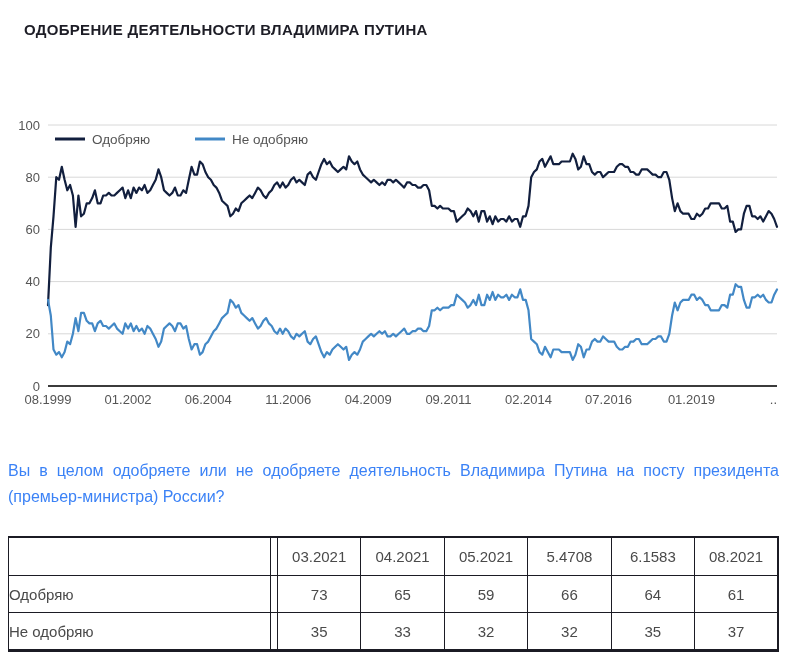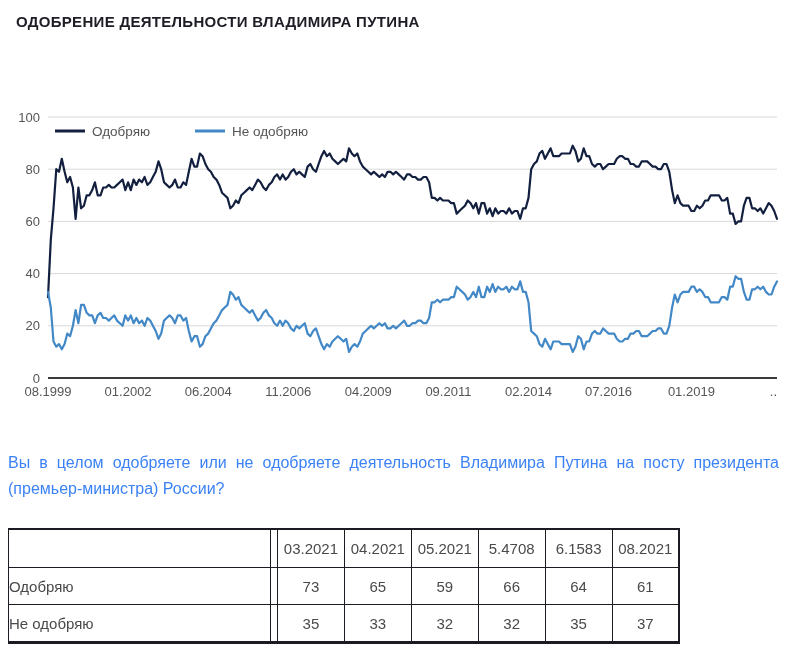--- a/index.html
+++ b/index.html
@@ -2,31 +2,31 @@
 <html><head>
 <meta charset="utf-8">
 <style>
   html,body{margin:0;padding:0;background:#ffffff;}
   body{
     width:787px;height:672px;box-sizing:border-box;
     padding:4px 8px;overflow:hidden;
     font-family:"Liberation Sans",sans-serif;
   }
   h1.page-title{
-    margin:8px;font-size:15px;line-height:19px;font-weight:700;
+    margin:16px;font-size:15px;line-height:19px;font-weight:700;
     color:#1d1d26;letter-spacing:.3px;
   }
   .chart-wrap{margin-top:76px;}
   .chart-wrap svg{display:block;}
   p.question{
     margin:47px 0 0 0;font-size:16px;line-height:26px;color:#3b82f6;
     text-align:justify;
   }
   table.approval{
-    margin-top:26px;width:672px;table-layout:fixed;
+    margin-top:26px;width:771px;table-layout:fixed;
     border-collapse:collapse;font-size:15px;color:#4a4a4a;
     border-top:2px solid #1b1b24;border-bottom:3px solid #1b1b24;
     border-left:1px solid #1b1b24;border-right:2px solid #1b1b24;
   }
   table.approval td,table.approval th{
     border:1px solid #1b1b24;height:36px;font-weight:400;padding:0;
   }
   table.approval tr.head td,table.approval tr.head th{height:37px;}
   td.lbl{text-align:left;padding-left:12px;}
   td.sp{padding:0;}

